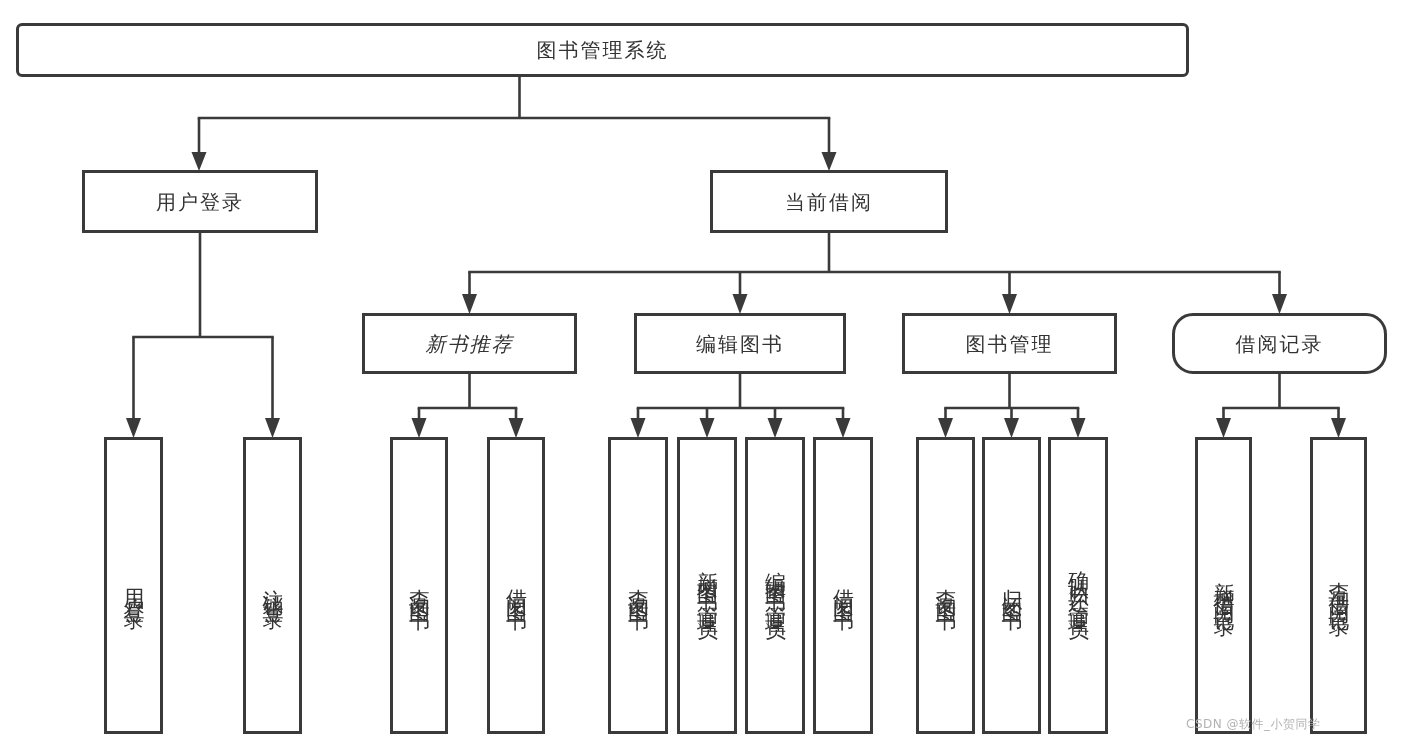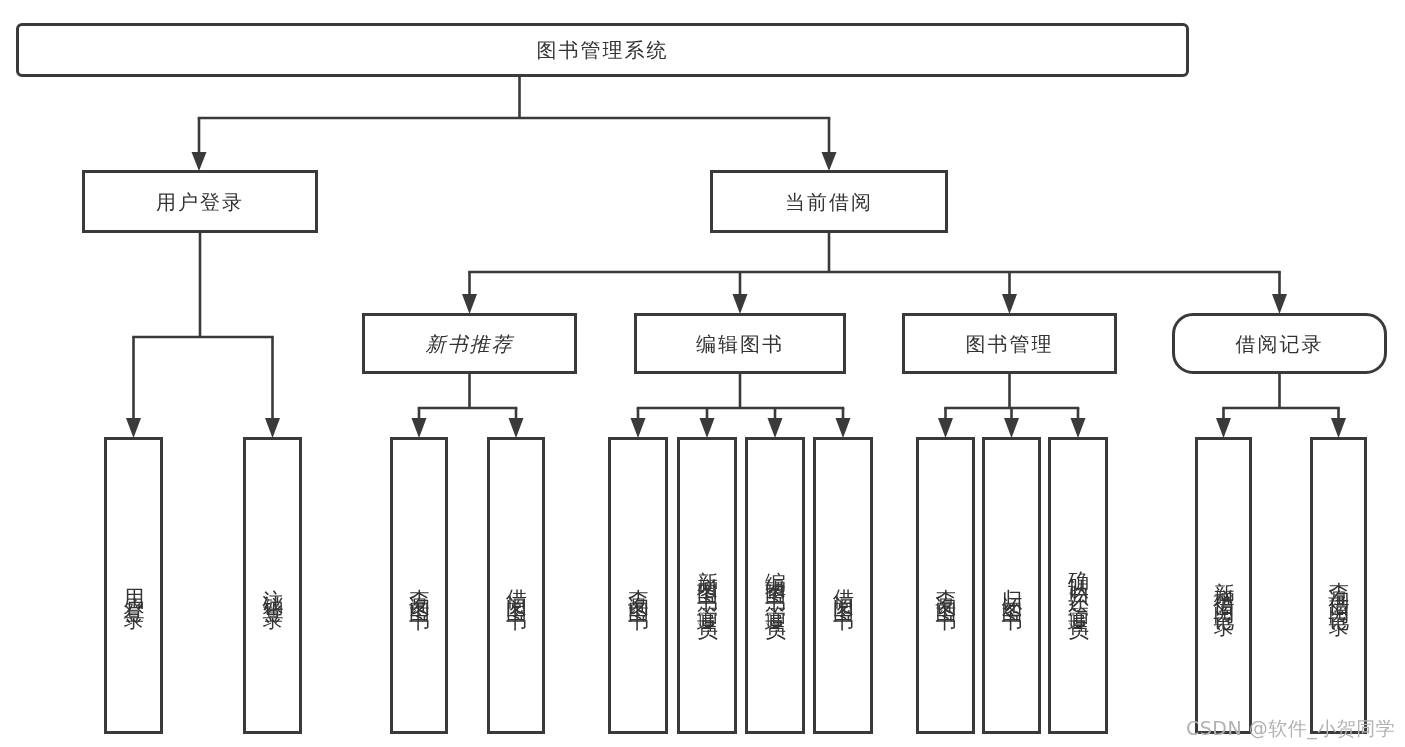--- a/index.html
+++ b/index.html
@@ -47,21 +47,21 @@
     text-orientation: mixed;
     letter-spacing: 7px;
     line-height: 1;
     white-space: nowrap;
   }
   .watermark {
     position: absolute;
     left: 1186px;
     top: 716px;
     width: 219px;
-    font-size: 19px;
+    font-size: 12px;
     color: #b2b2b2;
     letter-spacing: 0.5px;
     white-space: nowrap;
   }
 </style>
 </head>
 <body>
 
 <div id="canvas">
 

